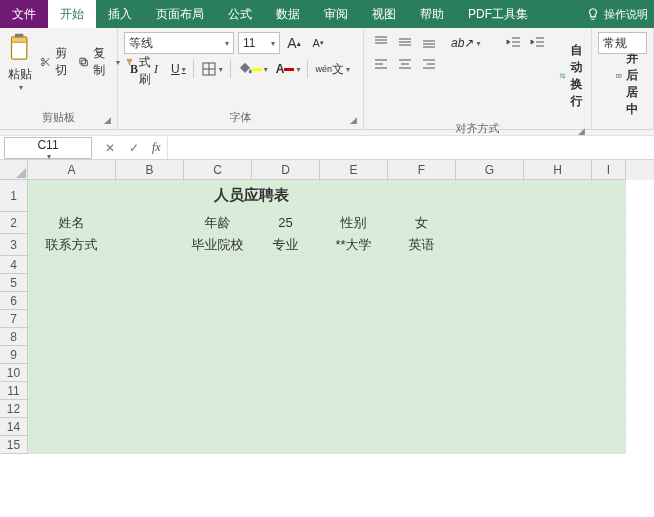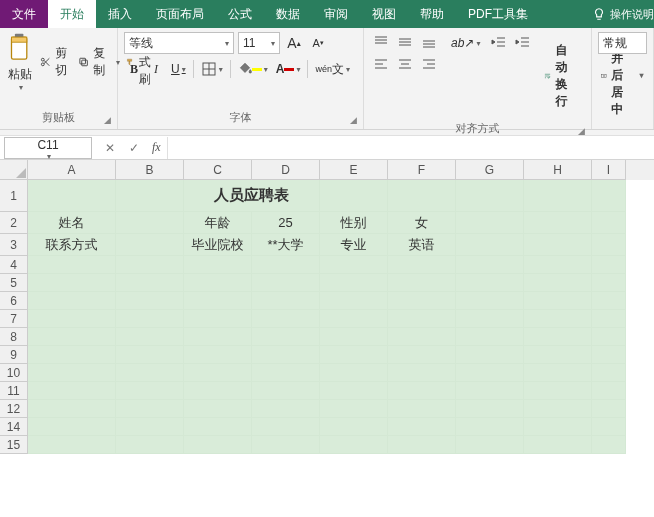--- a/index.html
+++ b/index.html
@@ -1,21 +1,21 @@
 <!DOCTYPE html>
 <html><head>
 <meta charset="utf-8">
 <style>
 *{box-sizing:border-box;margin:0;padding:0;font-family:"Microsoft YaHei",Arial,sans-serif;}
 body{background:#fff;font-size:12px;color:#333;user-select:none;overflow:hidden;width:654px;height:517px;}
 .menubar{background:#2a7e5e;display:flex;height:28px;color:#fff;align-items:stretch;}
 .menu-item{padding:0 12px;display:flex;align-items:center;cursor:pointer;font-size:12px;}
 .menu-item.file{background:#701a75;}
 .menu-item.active{background:#fff;color:#2a7e5e;}
-.tip{margin-left:auto;display:flex;align-items:center;gap:4px;padding-right:0;font-size:11px;}
+.tip{margin-left:auto;display:flex;align-items:center;gap:4px;padding-right:6px;font-size:11px;}
 .bulb{width:14px;height:14px;display:inline-block;}
 .ribbon{background:#f3f3f3;height:102px;display:flex;border-bottom:1px solid #d4d4d4;}
 .group{border-right:1px solid #dcdcdc;padding:4px 6px 2px;display:flex;flex-direction:column;justify-content:space-between;}
 .group-label{text-align:center;font-size:11px;color:#666;padding:2px 0;position:relative;}
 .group-label .launcher{position:absolute;right:0;bottom:2px;color:#888;font-size:9px;}
 .vstack{display:flex;flex-direction:row;gap:2px;}
 .hstack{display:flex;align-items:center;gap:2px;}
 .clip-top{display:flex;gap:4px;}
 .paste{display:flex;flex-direction:column;align-items:center;width:38px;cursor:pointer;}
 .paste .icon{width:28px;height:34px;}
@@ -195,21 +195,21 @@
                 <path d="M2 4h12M4 8h8M2 12h12"></path>
               </svg>
             </div>
           <div class="align-cell">
               <svg width="16" height="16" viewBox="0 0 16 16" stroke="#555">
                 <path d="M2 4h12M6 8h8M2 12h12"></path>
               </svg>
             </div>
         </div>
       </div>
-      <div class="vstack" style="gap:5px;">
+      <div class="vstack" style="gap:20px;">
         <div class="ribbon-btn"><span style="font-style:italic;">ab</span>↗<span class="caret">▾</span></div>
         <div class="hstack">
           <div class="ribbon-btn">
               <svg width="16" height="16" viewBox="0 0 16 16" stroke="#555" fill="#555">
                 <path d="M6 3h8M6 7h8M6 11h8M4 7l-3-2v4z"></path>
               </svg>
             </div>
           <div class="ribbon-btn">
               <svg width="16" height="16" viewBox="0 0 16 16" stroke="#555" fill="#555">
                 <path d="M6 3h8M6 7h8M6 11h8M1 5l3 2-3 2z"></path>
@@ -296,22 +296,22 @@
     <div class="cell wF">女</div>
     <div class="cell wG"></div>
     <div class="cell wH"></div>
     <div class="cell wI"></div>
   </div>
   <div class="row row23">
     <div class="rh">3</div>
     <div class="cell wA">联系方式</div>
     <div class="cell wB"></div>
     <div class="cell wC">毕业院校</div>
+    <div class="cell wE">专业</div>
     <div class="cell wD">**大学</div>
-    <div class="cell wE">专业</div>
     <div class="cell wF">英语</div>
     <div class="cell wG"></div>
     <div class="cell wH"></div>
     <div class="cell wI"></div>
   </div>
 </div>
 <div id="rest">
     <div class="row rowN">
       <div class="rh">4</div>
       <div class="cell wA"></div>

